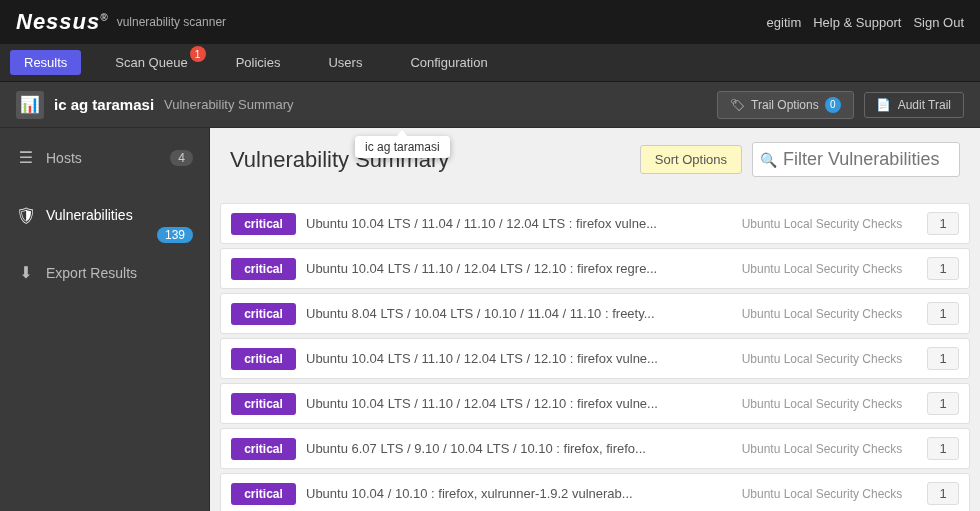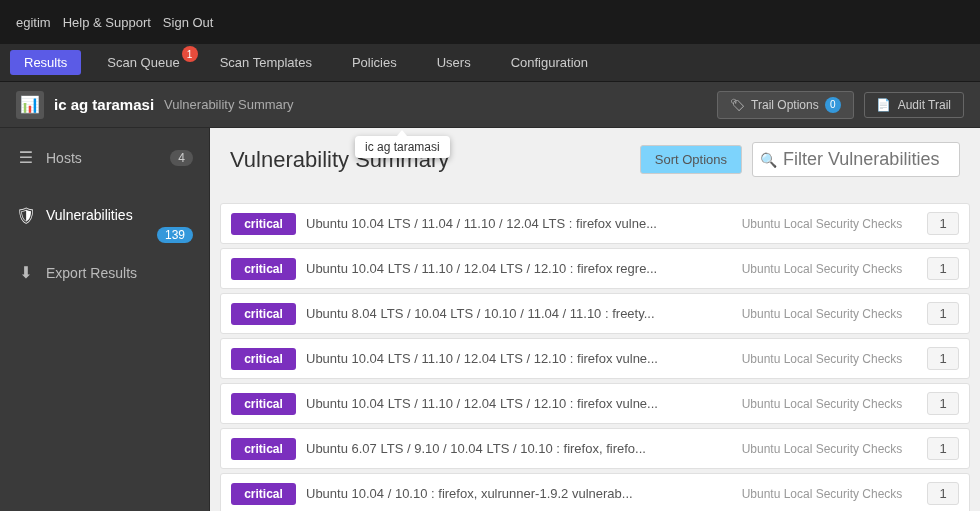--- a/index.html
+++ b/index.html
@@ -56,21 +56,21 @@
       padding: 0 10px;
       height: 38px;
       border-bottom: 1px solid #1a1a1a;
     }
     .nav-btn {
       padding: 5px 14px;
       border: none;
       border-radius: 3px;
       cursor: pointer;
       font-size: 13px;
-      margin-right: 12px;
+      margin-right: 20px;
       background: transparent;
       color: #ccc;
       position: relative;
     }
     .nav-btn.active {
       background: #5b5be6;
       color: #fff;
     }
     .nav-btn .badge {
       position: absolute;
@@ -252,21 +252,21 @@
       font-size: 22px;
       color: #333;
       font-weight: normal;
     }
     .content-controls {
       display: flex;
       align-items: center;
       gap: 10px;
     }
     .sort-btn {
-      background: #7dd3fc;
+      background: #fef9c3;
       border: 1px solid #ccc;
       color: #555;
       padding: 6px 14px;
       border-radius: 3px;
       cursor: pointer;
       font-size: 13px;
     }
     .filter-input-wrap {
       position: relative;
       display: flex;
@@ -337,34 +337,39 @@
       font-size: 13px;
       min-width: 32px;
       text-align: center;
       flex-shrink: 0;
     }
   </style>
 </head>
 <body>
 
 <div class="top-bar">
+  <div class="logo-area">
+    <span class="logo-text">
+      <span>Nessus</span><span class="logo-reg">®</span>
+    </span>
+    <span class="logo-sub">vulnerability scanner</span>
+  </div>
   <div class="top-links">
     <span class="top-link">egitim</span>
     <span class="top-link">Help &amp; Support</span>
     <span class="top-link">Sign Out</span>
   </div>
 </div>
 
 <div class="nav-bar">
   <button class="nav-btn active">Results</button>
   <button class="nav-btn" style="position:relative;">
     <span>Scan Queue</span>
     <span class="badge">1</span>
   </button>
-  <button class="nav-btn">Scan Templates</button>
   <button class="nav-btn">Policies</button>
   <button class="nav-btn">Users</button>
   <button class="nav-btn">Configuration</button>
 </div>
 
 <div class="breadcrumb-bar">
   <div class="breadcrumb-left">
     <div class="breadcrumb-icon">📊</div>
     <span class="breadcrumb-title">ic ag taramasi</span>
     <span class="breadcrumb-sub">Vulnerability Summary</span>

